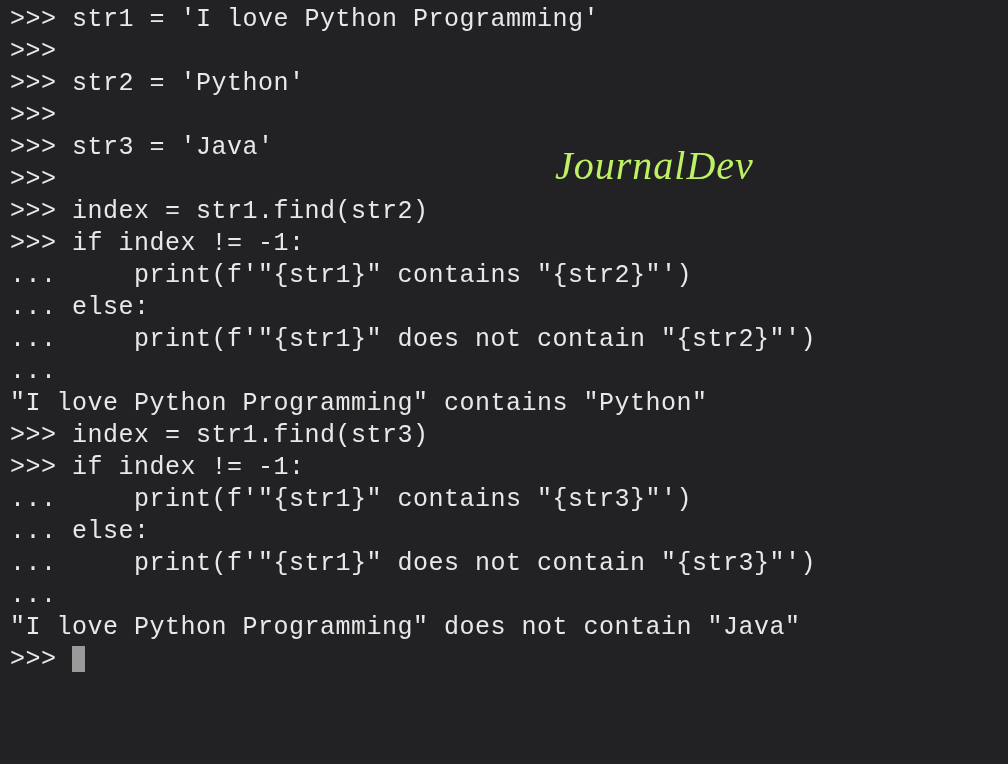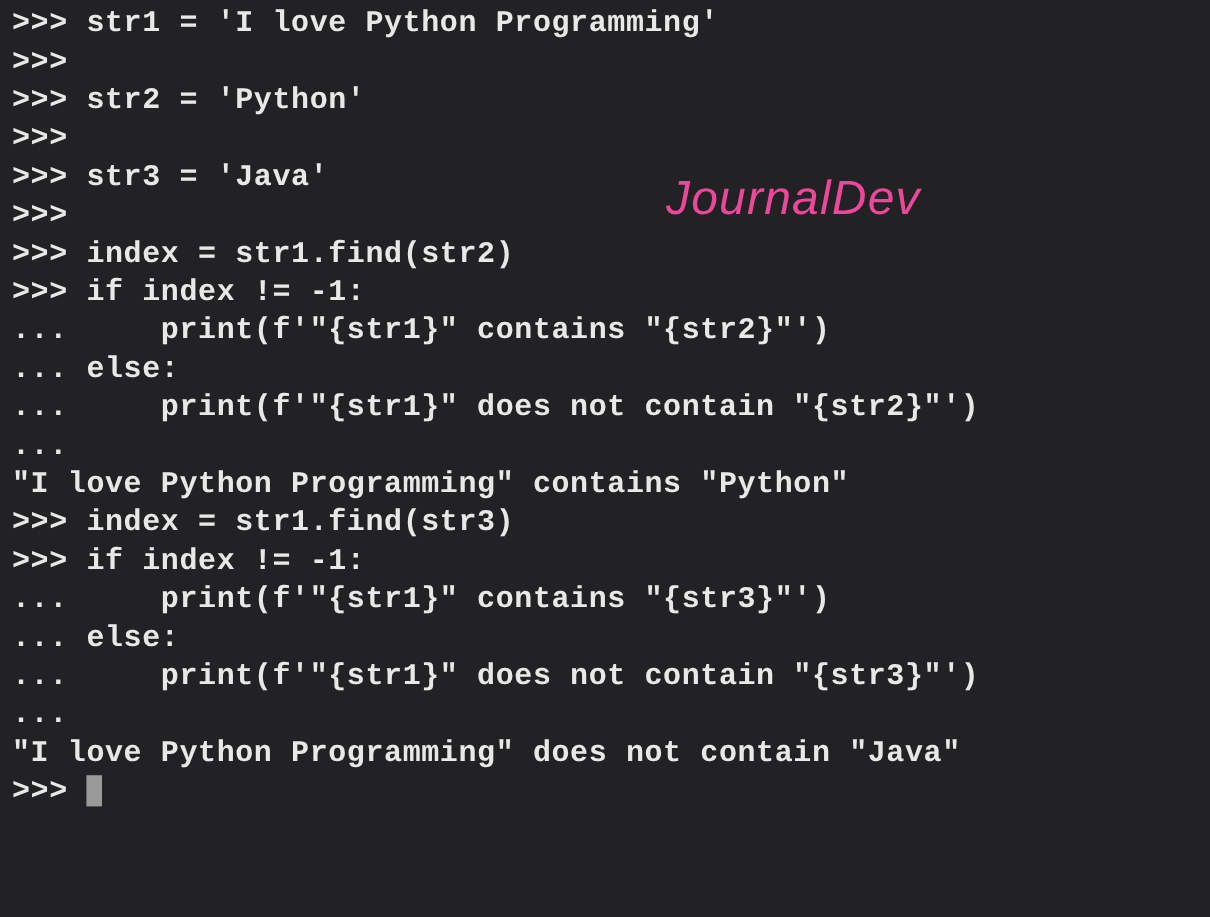--- a/index.html
+++ b/index.html
@@ -12,36 +12,36 @@
     padding: 4px 10px;
     width: 1008px;
     height: 764px;
     overflow: hidden;
     position: relative;
     letter-spacing: 0.5px;
   }
   .terminal {
     white-space: pre;
   }
-  .line { display: block; font-weight: bold; }
+  .line { display: block; }
   .cursor {
     display: inline-block;
     width: 13px;
     height: 26px;
     background: #9a9a9a;
     vertical-align: text-bottom;
     margin-bottom: 2px;
   }
   .watermark {
     position: absolute;
     top: 140px;
     left: 555px;
-    font-family: Liberation Sans, sans-serif;
+    font-family: Liberation Serif, serif;
     font-size: 40px;
-    color: #ec4899;
+    color: #bef264;
     font-style: italic;
     letter-spacing: 1px;
     user-select: none;
     pointer-events: none;
   }
 </style>
 </head>
 <body>
 
 <div class="terminal" id="terminal"><span class="line">&gt;&gt;&gt; str1 = 'I love Python Programming'</span><span class="line">&gt;&gt;&gt; </span><span class="line">&gt;&gt;&gt; str2 = 'Python'</span><span class="line">&gt;&gt;&gt; </span><span class="line">&gt;&gt;&gt; str3 = 'Java'</span><span class="line">&gt;&gt;&gt; </span><span class="line">&gt;&gt;&gt; index = str1.find(str2)</span><span class="line">&gt;&gt;&gt; if index != -1:</span><span class="line">...     print(f'"{str1}" contains "{str2}"')</span><span class="line">... else:</span><span class="line">...     print(f'"{str1}" does not contain "{str2}"')</span><span class="line">... </span><span class="line">"I love Python Programming" contains "Python"</span><span class="line">&gt;&gt;&gt; index = str1.find(str3)</span><span class="line">&gt;&gt;&gt; if index != -1:</span><span class="line">...     print(f'"{str1}" contains "{str3}"')</span><span class="line">... else:</span><span class="line">...     print(f'"{str1}" does not contain "{str3}"')</span><span class="line">... </span><span class="line">"I love Python Programming" does not contain "Java"</span><span class="line">&gt;&gt;&gt; <span class="cursor"></span></span></div>

